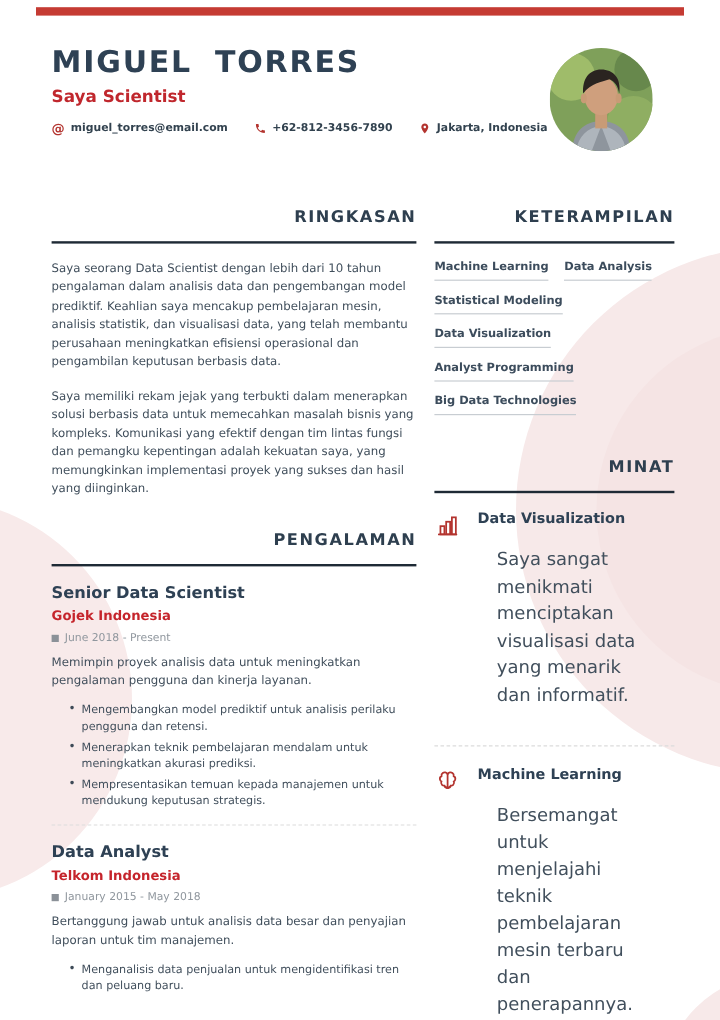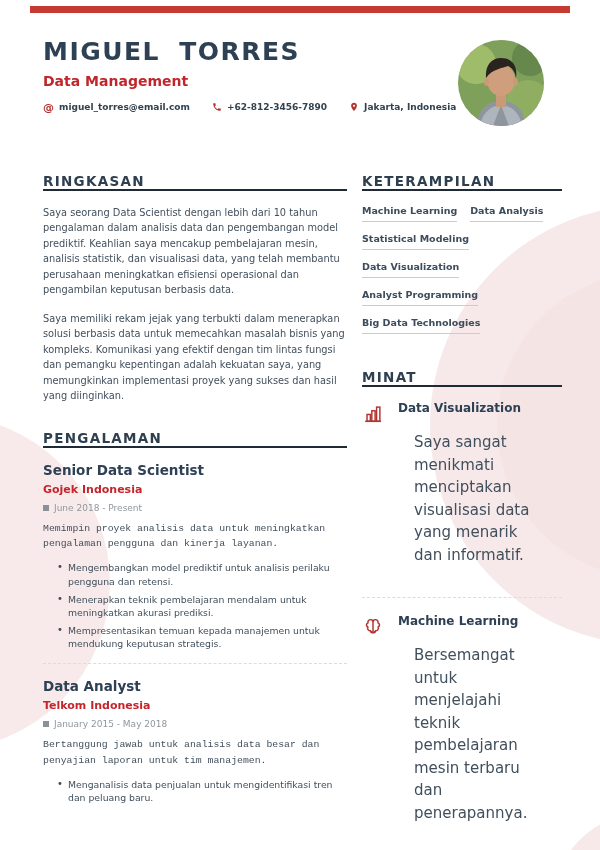--- a/index.html
+++ b/index.html
@@ -32,33 +32,33 @@
   .contact svg{width:10px;height:10px;fill:#b3342f;}
   .avatar{position:absolute;right:18px;top:2px;width:86px;height:86px;border-radius:50%;overflow:hidden;}
 
   
   .columns{display:flex;gap:15px;margin-top:30px;}
   .col-left{width:304px;flex:none;}
   .col-right{width:200px;flex:none;}
 
   .section-heading{
     font-size:13.5px;font-weight:800;color:#2e3f4f;letter-spacing:1.3px;
-    border-bottom:2.5px solid #1e2a35;margin:0 0 14px 0;
+    padding-bottom:12px;border-bottom:2.5px solid #1e2a35;margin:0 0 14px 0;text-align:right;
   }
   .section{margin-bottom:26px;}
 
   
   .para{font-size:9.8px;line-height:1.58;margin:0 0 13px 0;color:#414f5c;}
 
   
   .role{font-size:13.5px;font-weight:700;color:#2e4154;margin:4px 0 0 0;}
   .company{font-size:11px;font-weight:700;color:#c5242b;margin-top:5px;}
   .dates{display:flex;align-items:center;gap:5px;font-size:9px;color:#90979e;margin-top:7px;}
   .cal-box{width:6px;height:6px;background:#8b9198;flex:none;}
-  .job-desc{font-size:9.8px;line-height:1.58;margin-top:8px;font-family:Liberation Mono, monospace;}
+  .job-desc{font-size:9.8px;line-height:1.58;margin-top:8px;}
   ul.bullets{list-style:none;margin:5px 0 0 0;padding:0 0 0 14px;}
   ul.bullets li{
     font-size:9.3px;line-height:1.42;margin-bottom:5px;position:relative;padding-left:11px;
   }
   ul.bullets li::before{content:"•";position:absolute;left:0;top:-1px;color:#3d4a57;font-size:10px;}
   .job-divider{border:none;border-top:1px dashed #dcdcdc;margin:13px 0 14px 0;}
 
   
   .skills{display:flex;flex-wrap:wrap;column-gap:13px;row-gap:11px;}
   .skill{
@@ -84,21 +84,21 @@
 <div class="decor decor-right-big"></div>
 <div class="decor decor-right-inner"></div>
 <div class="decor decor-left"></div>
 <div class="decor decor-bottom-right"></div>
 <div class="topbar"></div>
 
 <div class="content">
 
   <div class="header">
     <h1 class="name">MIGUEL TORRES</h1>
-    <div class="job-title">Data Management</div>
+    <div class="job-title">Saya Scientist</div>
     <div class="contact-row">
       <span class="contact">
         <span class="at-glyph">@</span>
         <span>miguel_torres@email.com</span>
       </span>
       <span class="contact">
         <svg viewBox="0 0 24 24">
             <path d="M6.6 10.8c1.4 2.8 3.8 5.1 6.6 6.6l2.2-2.2c.3-.3.7-.4 1-.2 1.1.4 2.3.6 3.6.6.6 0 1 .4 1 1V20c0 .6-.4 1-1 1C10.6 21 3 13.4 3 4c0-.6.4-1 1-1h3.5c.6 0 1 .4 1 1 0 1.2.2 2.4.6 3.6.1.3 0 .7-.2 1l-2.3 2.2z"></path>
           </svg>
         <span>+62-812-3456-7890</span>

